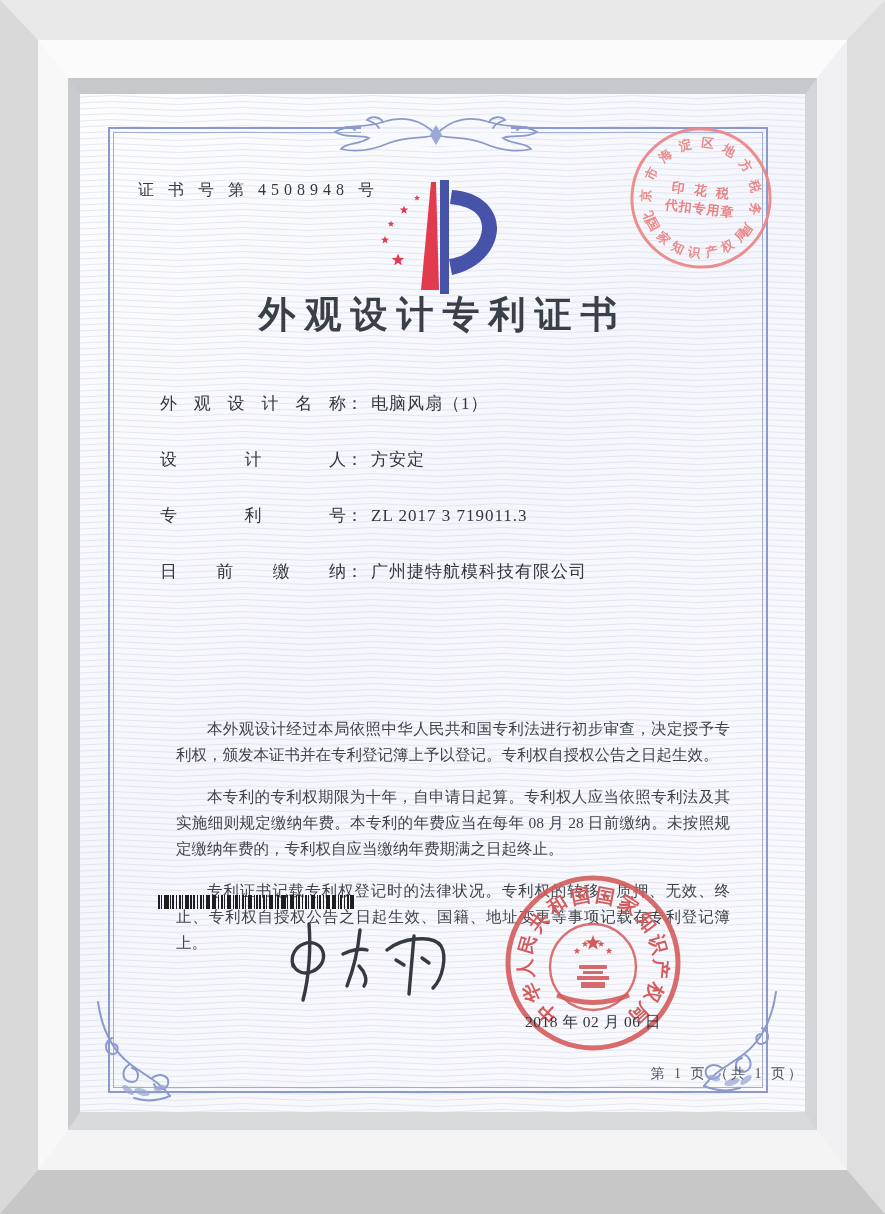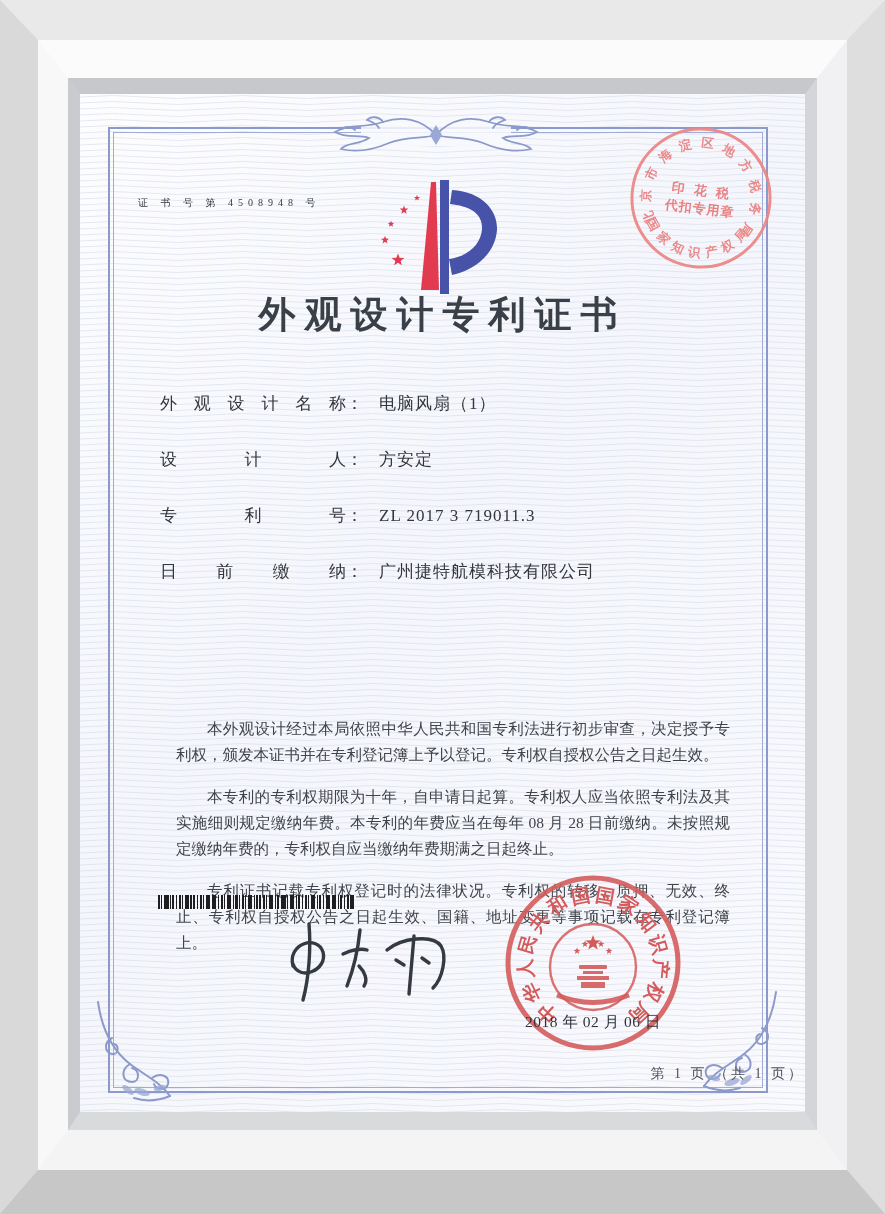--- a/index.html
+++ b/index.html
@@ -22,28 +22,28 @@
   .waves{position:absolute;inset:0;z-index:0;}
   .border-outer{position:absolute;left:28px;top:33px;right:37px;bottom:19px;
     border:2px solid #8b9aca;z-index:1;}
   .border-inner{position:absolute;inset:3px;border:1px solid #9fadd6;}
   .orn{position:absolute;z-index:2;}
   .orn-dragon{left:241px;top:14px;width:230px;height:50px;}
   .orn-bl{left:14px;top:904px;width:96px;height:110px;transform:scaleX(-1);}
   .orn-br{left:604px;top:894px;width:96px;height:110px;}
   
   .content{position:absolute;inset:0;z-index:3;color:#383d44;}
-  .cert-no{position:absolute;left:58px;top:102px;font-size:10px;letter-spacing:5px;color:#33383e;}
+  .cert-no{position:absolute;left:58px;top:86px;font-size:16px;letter-spacing:5px;color:#33383e;}
   .logo{position:absolute;left:288px;top:86px;width:132px;height:114px;}
   .cert-title{position:absolute;left:0;right:0;top:196px;text-align:center;
     font-size:37px;font-weight:700;letter-spacing:9px;color:#394048;}
   .fields{position:absolute;left:80px;top:300px;font-size:17px;color:#33373c;}
   .frow{height:19px;line-height:19px;margin-bottom:37px;white-space:nowrap;}
   .flabel{display:inline-block;width:186px;text-align:justify;text-align-last:justify;vertical-align:top;}
-  .fvalue{margin-left:16px;letter-spacing:1px;}
+  .fvalue{margin-left:8px;letter-spacing:1px;}
   .paras{position:absolute;left:80px;top:606px;width:586px;font-size:15.5px;
     line-height:26px;text-align:justify;color:#3f444a;}
   .paras p{margin:16px;text-indent:2em;}
   .barcode{position:absolute;left:78px;top:801px;width:196px;height:14px;
     background:
       repeating-linear-gradient(90deg,#1e1e20 0 1px,transparent 1px 3px),
       repeating-linear-gradient(90deg,#1e1e20 0 2px,transparent 2px 7px),
       repeating-linear-gradient(90deg,transparent 0 9px,#1e1e20 9px 11px,transparent 11px 23px);}
   .signer{position:absolute;left:80px;top:846px;font-size:17px;letter-spacing:4px;color:#36393e;}
   .signer div{height:20px;line-height:20px;margin-bottom:18px;}

